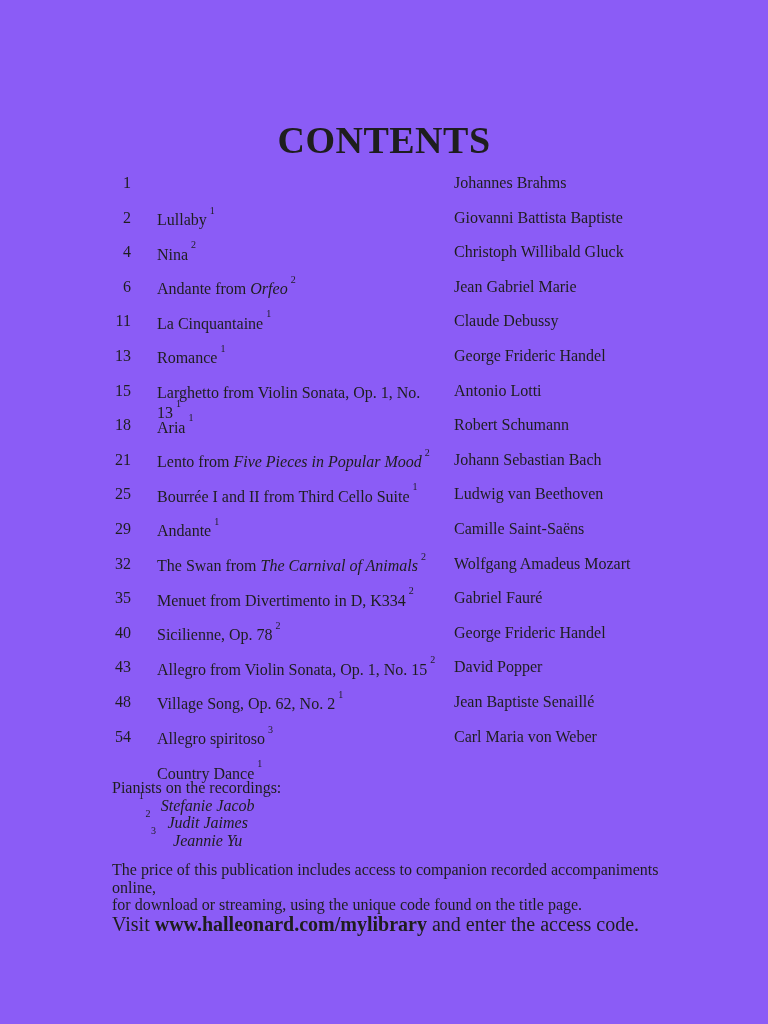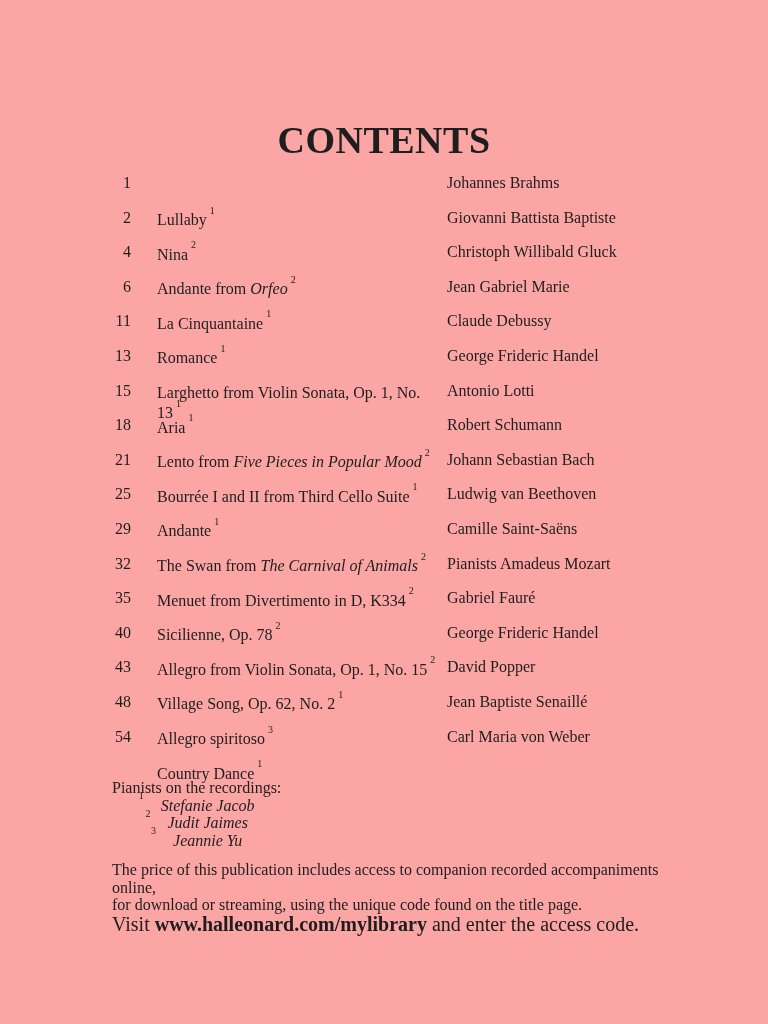--- a/index.html
+++ b/index.html
@@ -8,21 +8,21 @@
     height: 1024px;
     background: #ffffff;
     position: relative;
     font-family: "Liberation Serif", "DejaVu Serif", serif;
     color: #1e1e1e;
     overflow: hidden;
   }
   .page {
     position: absolute;
     inset: 0;
-    background: #fca5a5;
+    background: #8b5cf6;
   }
   .page-title {
     position: absolute;
     top: 96px;
     left: 0;
     width: 768px;
     text-align: center;
     font-size: 38px;
     font-weight: bold;
     letter-spacing: 0.5px;
@@ -47,20 +47,21 @@
     flex: 0 0 131px;
   }
   .toc-title {
     margin-left: 26px;
     flex: 0 0 290px;
     width: 290px;
     margin-top: 37px;
   }
   .toc-composer {
     flex: 1;
+    margin-left: 7px;
   }
   .ital { font-style: italic; }
   sup.fn {
     font-size: 10px;
     line-height: 0;
     position: relative;
     top: -5px;
     margin-left: 3px;
   }
   sup.fn:empty { display: none; }
@@ -166,21 +167,21 @@
 
   <div class="toc-row">
     <span class="toc-num">29</span>
     <span class="toc-title"><span>The Swan from </span><span class="ital">The Carnival of Animals</span><span></span><sup class="fn">2</sup></span>
     <span class="toc-composer">Camille Saint-Saëns</span>
   </div>
 
   <div class="toc-row">
     <span class="toc-num">32</span>
     <span class="toc-title"><span>Menuet from Divertimento in D, K334</span><span class="ital"></span><span></span><sup class="fn">2</sup></span>
-    <span class="toc-composer">Pianists Amadeus Mozart</span>
+    <span class="toc-composer">Wolfgang Amadeus Mozart</span>
   </div>
 
   <div class="toc-row">
     <span class="toc-num">35</span>
     <span class="toc-title"><span>Sicilienne, Op. 78</span><span class="ital"></span><span></span><sup class="fn">2</sup></span>
     <span class="toc-composer">Gabriel Fauré</span>
   </div>
 
   <div class="toc-row">
     <span class="toc-num">40</span>

